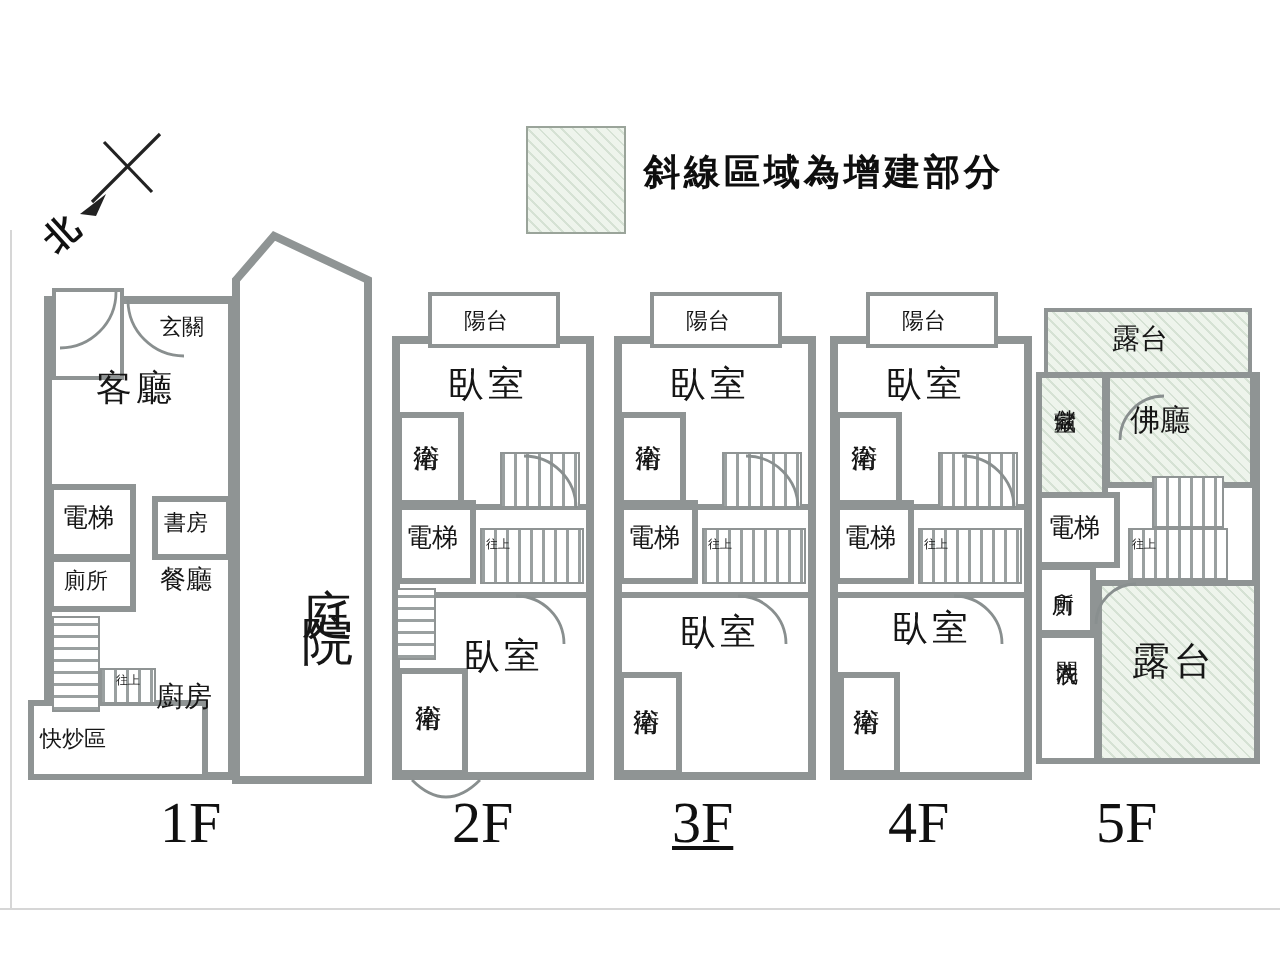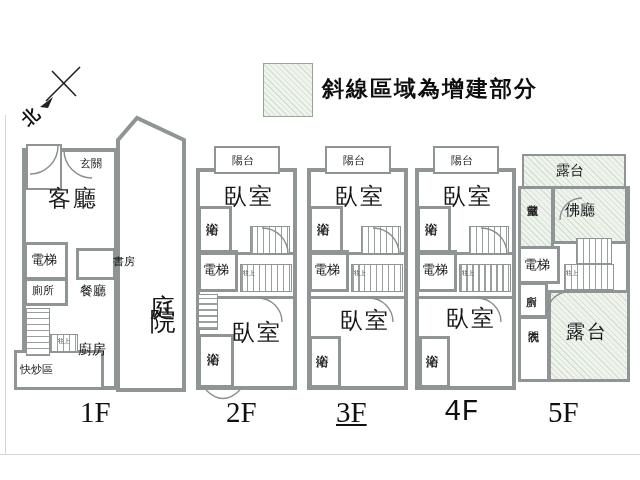--- a/index.html
+++ b/index.html
@@ -10,29 +10,29 @@
   .room{position:absolute;border:3px solid #8f9494;background:#fff;box-sizing:border-box;z-index:3;}
   .thin{border-width:2px;}
   .hatch{background-color:#eef4ec;
          background-image:repeating-linear-gradient(45deg,rgba(140,170,140,.25) 0 1px,transparent 1px 4px);}
   .wall{position:absolute;background:#8f9494;z-index:4;}
   .stair{position:absolute;border:1.5px solid #8f9494;box-sizing:border-box;z-index:5;background-color:#fff;}
   .stx{background-image:repeating-linear-gradient(90deg,#9aa0a0 0 1.5px,transparent 1.5px 6px);}
   .sty{background-image:repeating-linear-gradient(0deg,#9aa0a0 0 1.5px,transparent 1.5px 6px);}
   .lab{position:absolute;color:#161616;line-height:1.05;white-space:nowrap;z-index:7;font-weight:400;}
   .v{writing-mode:vertical-rl;text-orientation:upright;}
-  .big{font-size:23px;letter-spacing:2px;}
+  .big{font-size:18px;letter-spacing:2px;}
   .med{font-size:13px;}
   .sm{font-size:11px;}
   .tiny{font-size:6px;font-weight:400;}
   .flabel{position:absolute;font-family:"Liberation Serif",serif;font-weight:400;
           font-size:29px;color:#101010;z-index:8;}
   .legend-swatch{position:absolute;left:263px;top:63px;width:50px;height:54px;
           border:1px solid #9aa49a;box-sizing:border-box;z-index:2;}
-  .legend-text{position:absolute;left:322px;top:74px;font-size:22px;font-weight:600;
+  .legend-text{position:absolute;left:322px;top:74px;font-size:18px;font-weight:600;
           letter-spacing:2px;color:#0e0e0e;z-index:2;}
   .wm{position:absolute;left:142px;top:212px;font-size:50px;font-weight:800;letter-spacing:8px;
           color:#3b3b3b;opacity:.83;z-index:20;white-space:nowrap;}
   svg.overlay{position:absolute;left:0;top:0;z-index:6;pointer-events:none;}
   svg.north{position:absolute;left:18px;top:55px;z-index:2;}
 </style>
 </head>
 <body>
 
 <div class="canvas">
@@ -57,21 +57,21 @@
   <div class="room thin" style="left:26px;top:144px;width:36px;height:46px;"></div>
   <div class="room" style="left:14px;top:350px;width:90px;height:40px;"></div>
   <div class="room" style="left:24px;top:242px;width:44px;height:38px;"></div>
   <div class="room" style="left:76px;top:248px;width:40px;height:32px;"></div>
   <div class="room" style="left:24px;top:278px;width:44px;height:28px;"></div>
   <div class="stair sty" style="left:26px;top:308px;width:24px;height:48px;"></div>
   <div class="stair stx" style="left:50px;top:334px;width:28px;height:18px;"></div>
   <div class="lab sm" style="left:80px;top:158px;">玄關</div>
   <div class="lab big" style="left:48px;top:186px;">客廳</div>
   <div class="lab med" style="left:31px;top:253px;">電梯</div>
-  <div class="lab sm" style="left:82px;top:256px;margin-left:31px;">書房</div>
+  <div class="lab sm" style="left:82px;top:256px;">書房</div>
   <div class="lab sm" style="left:32px;top:285px;">廁所</div>
   <div class="lab med" style="left:80px;top:284px;">餐廳</div>
   <div class="lab med" style="left:78px;top:342px;font-size:14px;">廚房</div>
   <div class="lab sm" style="left:20px;top:364px;">快炒區</div>
   <div class="lab v" style="left:149px;top:272px;font-size:26px;letter-spacing:14px;">庭院</div>
   <div class="lab tiny" style="left:58px;top:338px;">往上</div>
   <div class="flabel" style="left:80px;top:396px;">1F</div>
 
   <div class="room thin" style="left:214px;top:146px;width:66px;height:28px;"></div>
   <div class="shell" style="left:196px;top:168px;width:101px;height:222px;"></div>
@@ -119,21 +119,21 @@
   <div class="room" style="left:419px;top:336px;width:31px;height:52px;"></div>
   <div class="stair stx" style="left:469px;top:226px;width:40px;height:28px;"></div>
   <div class="stair stx" style="left:459px;top:264px;width:52px;height:28px;"></div>
   <div class="lab sm" style="left:451px;top:155px;">陽台</div>
   <div class="lab big" style="left:443px;top:184px;">臥室</div>
   <div class="lab med v" style="left:424px;top:212px;">衛浴</div>
   <div class="lab med" style="left:422px;top:263px;">電梯</div>
   <div class="lab big" style="left:446px;top:306px;">臥室</div>
   <div class="lab med v" style="left:425px;top:344px;">衛浴</div>
   <div class="lab tiny" style="left:462px;top:270px;">往上</div>
-  <div class="flabel" style="left:444px;top:396px;font-family:Liberation Mono, monospace;">4F</div>
+  <div class="flabel" style="left:444px;top:396px;">4F</div>
 
   <div class="room thin hatch" style="left:522px;top:154px;width:104px;height:36px;"></div>
   <div class="shell" style="left:518px;top:186px;width:112px;height:196px;"></div>
   <div class="room hatch" style="left:518px;top:186px;width:36px;height:72px;"></div>
   <div class="room hatch" style="left:552px;top:186px;width:76px;height:58px;"></div>
   <div class="room" style="left:518px;top:246px;width:42px;height:38px;"></div>
   <div class="room" style="left:518px;top:282px;width:30px;height:36px;"></div>
   <div class="room" style="left:518px;top:316px;width:32px;height:66px;"></div>
   <div class="room hatch" style="left:548px;top:290px;width:82px;height:92px;"></div>
   <div class="stair stx" style="left:576px;top:238px;width:36px;height:26px;"></div>

